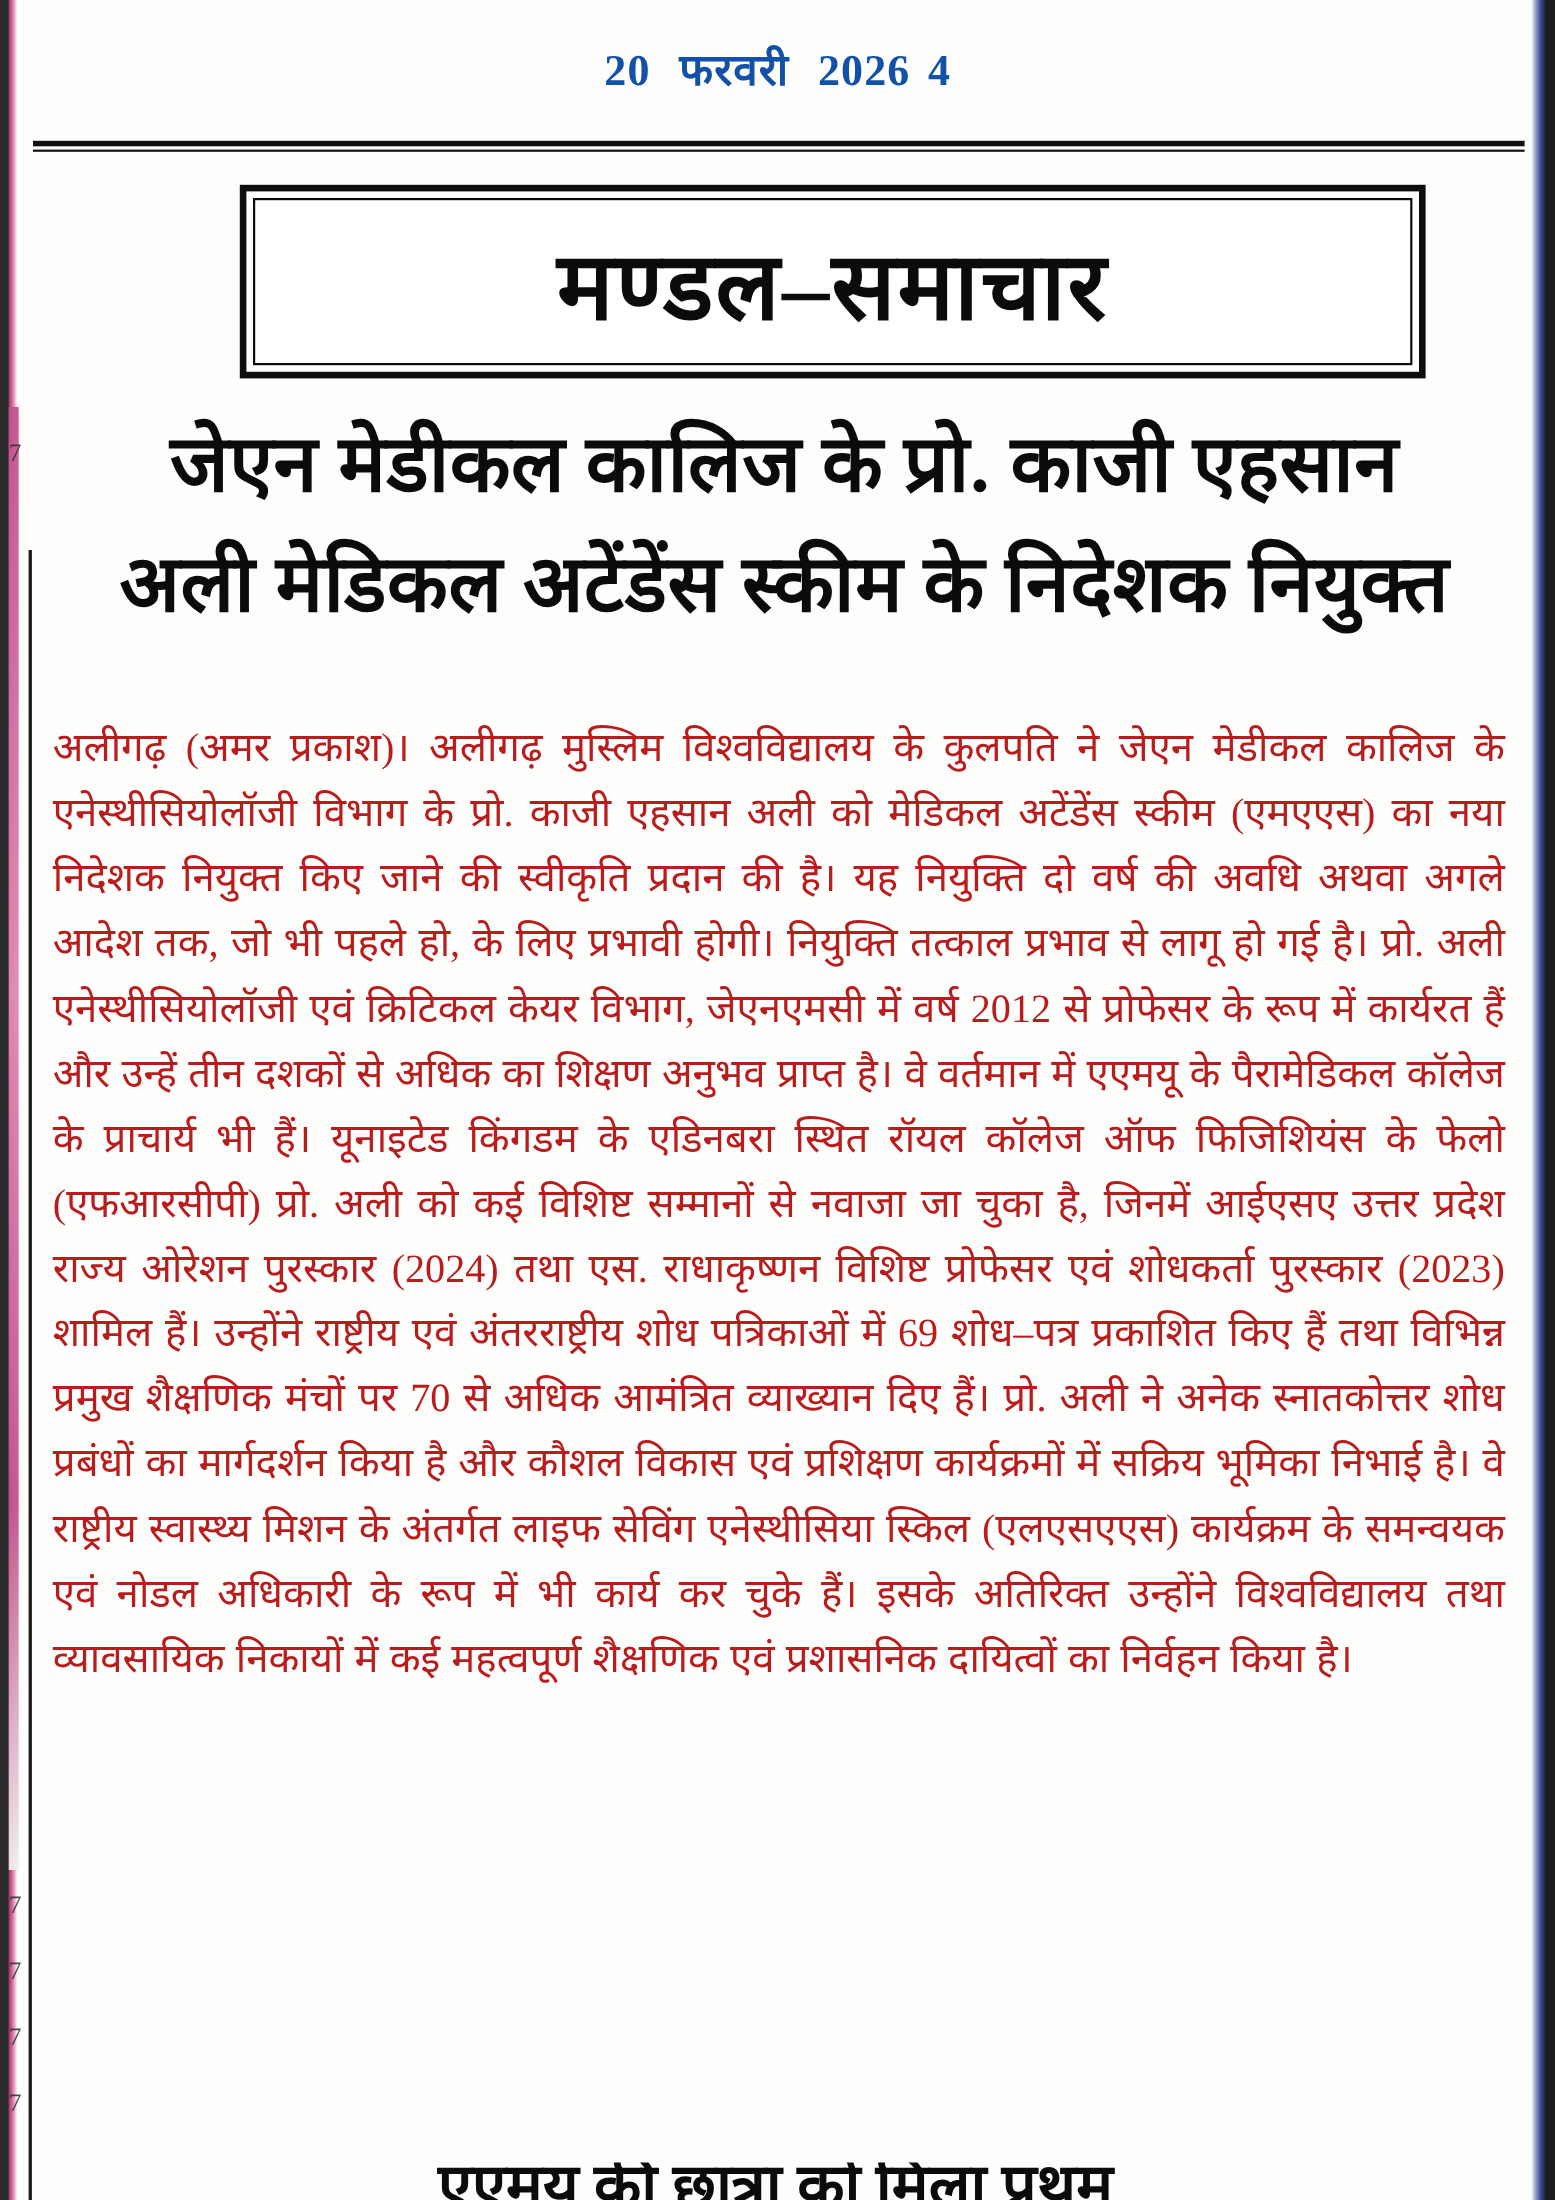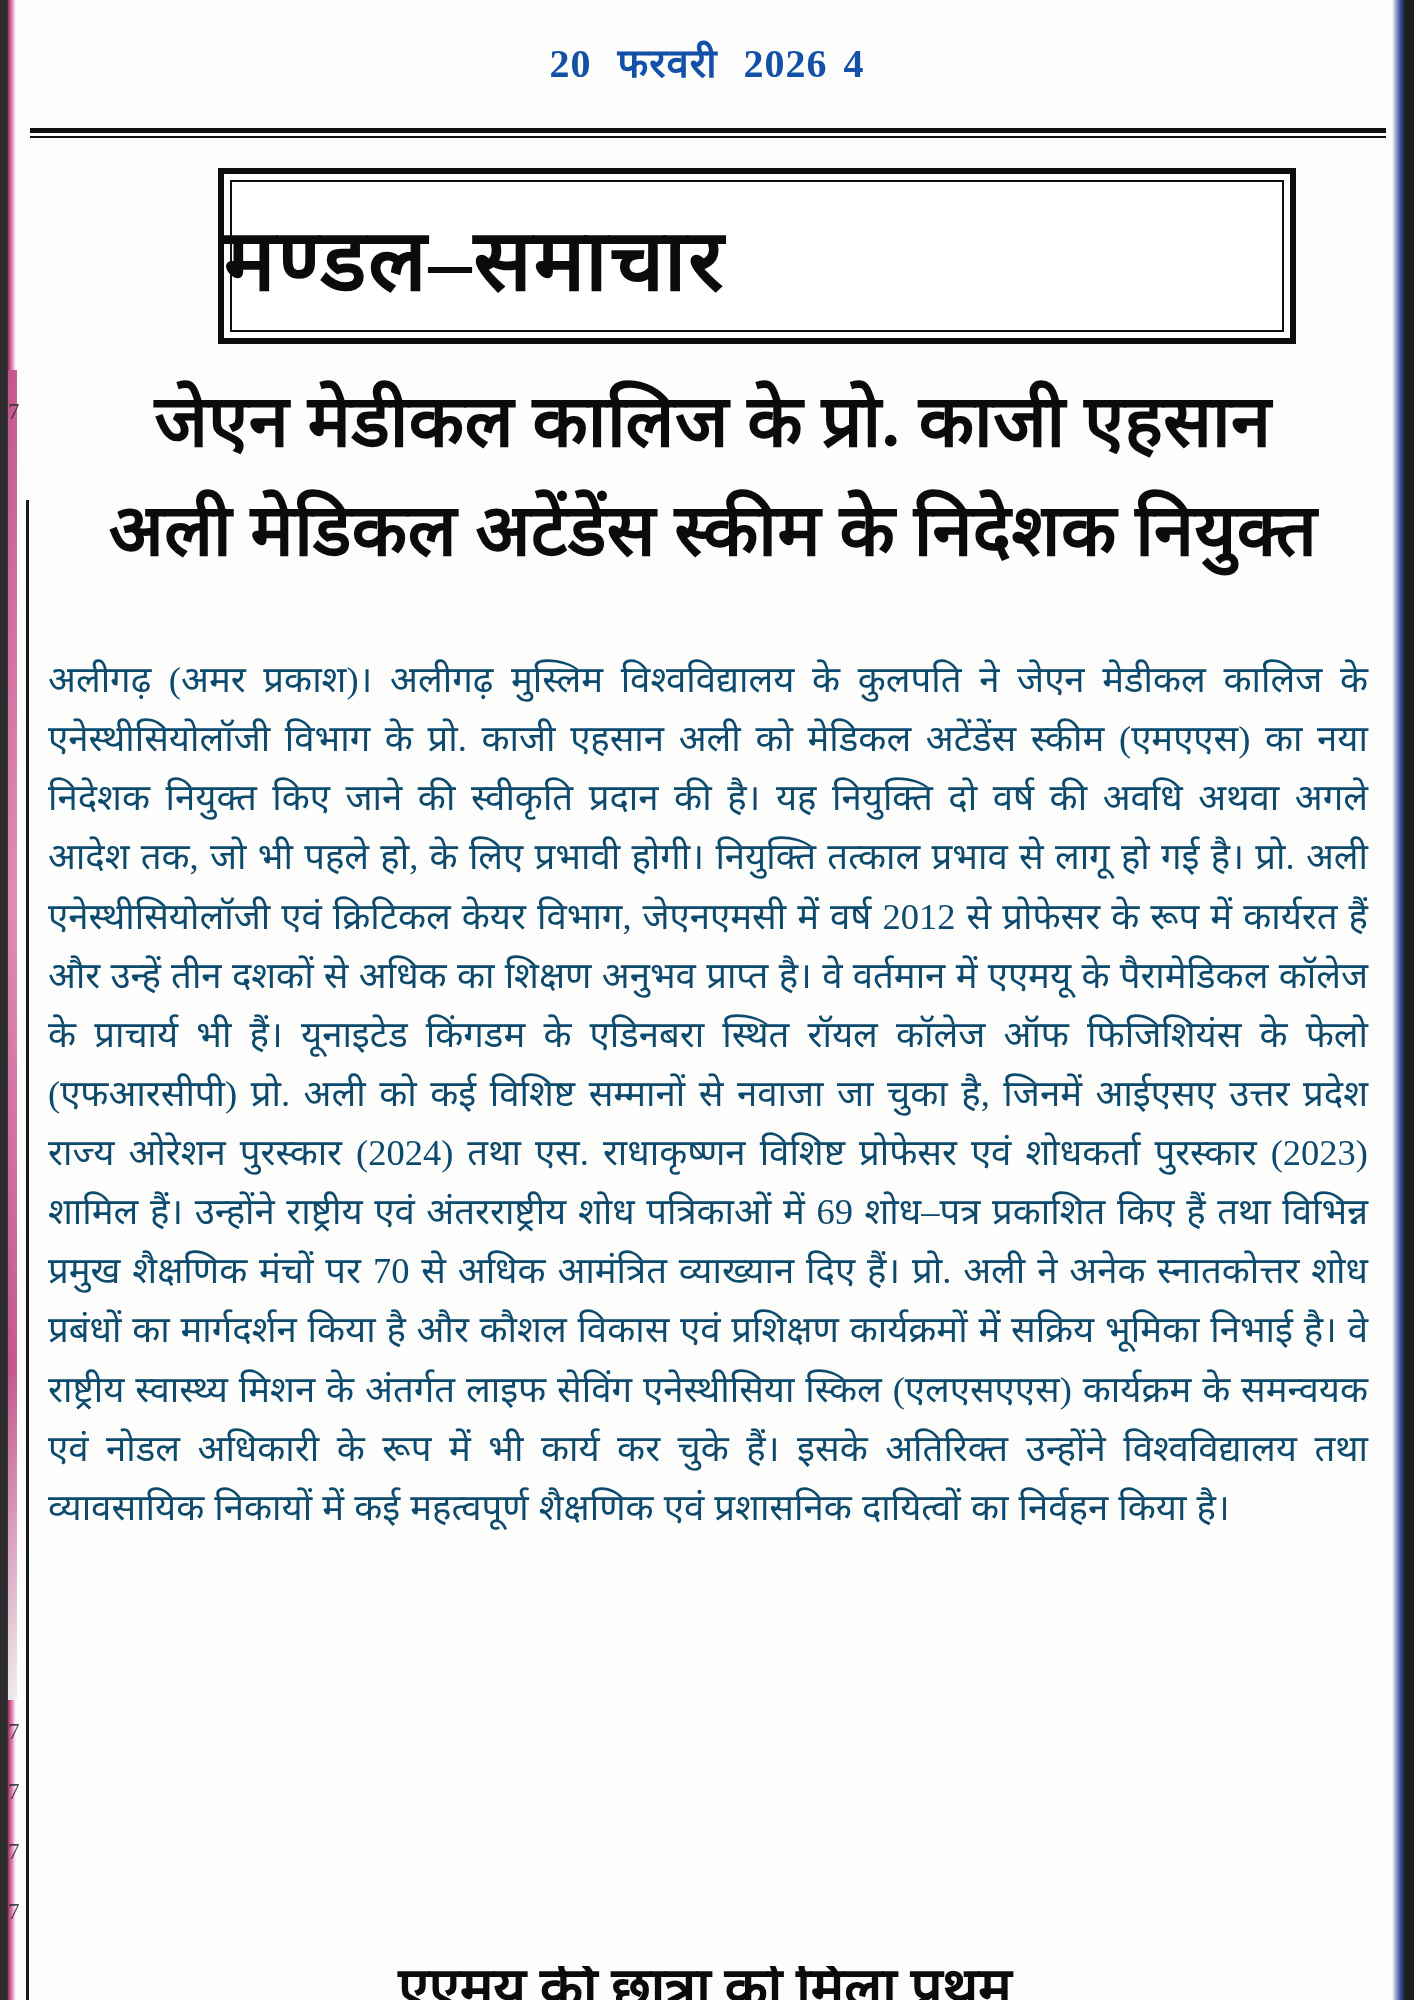--- a/index.html
+++ b/index.html
@@ -108,20 +108,21 @@
   .section-box {
     position: absolute;
     left: 218px;
     top: 168px;
     width: 1078px;
     height: 176px;
     border: 6px solid #0d0d0d;
     box-sizing: border-box;
     display: flex;
     align-items: center;
+    justify-content: center;
     background: #fff;
   }
   .section-box .inner {
     border: 2px solid #0d0d0d;
     position: absolute;
     inset: 6px;
     pointer-events: none;
   }
   .section-title {
     font-family: "Liberation Serif", serif;
@@ -151,21 +152,21 @@
 
   
   .body-text {
     position: absolute;
     left: 48px;
     right: 46px;
     top: 650px;
     font-family: "Liberation Serif", serif;
     font-size: 36.5px;
     line-height: 1.62;
-    color: #0c4a6e;
+    color: #b91c1c;
     text-align: justify;
     text-justify: inter-word;
     word-spacing: 1px;
   }
 
   
   .bottom-clip {
     position: absolute;
     left: 60px;
     right: 64px;

